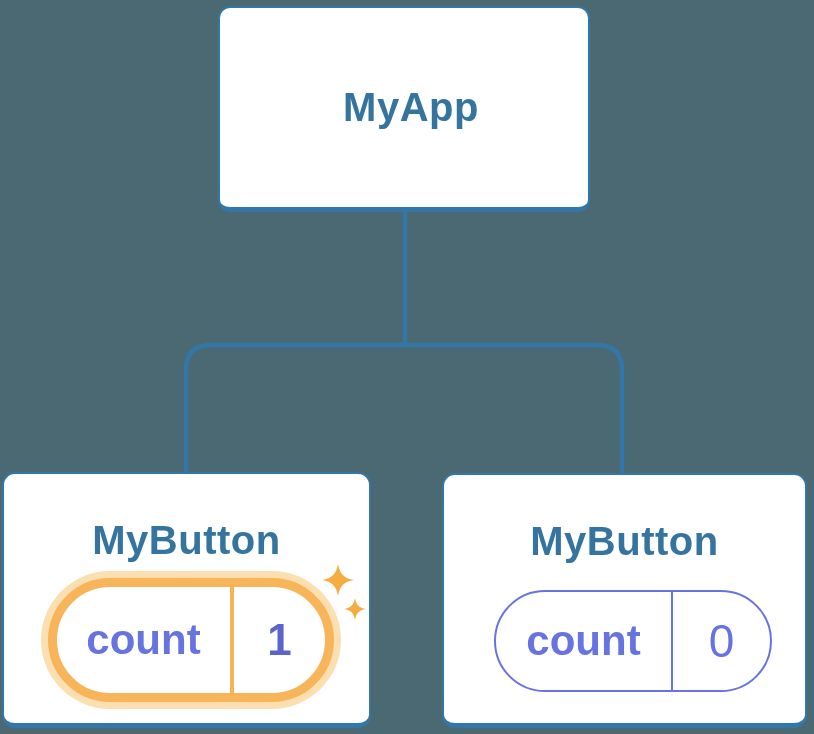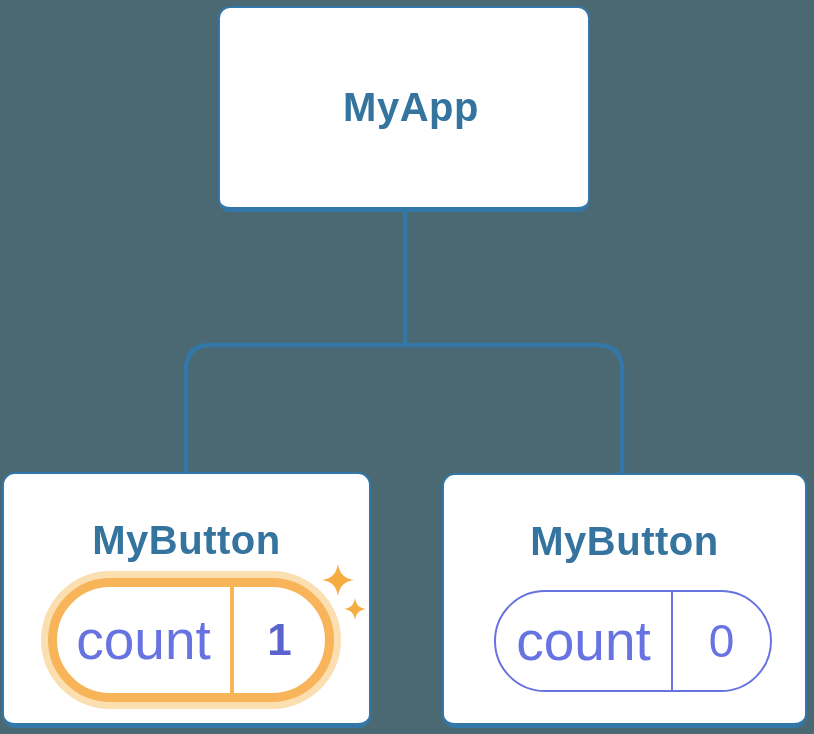--- a/index.html
+++ b/index.html
@@ -74,21 +74,21 @@
   .pill-plain .cell-key{
     width:175px;
     border-right:2px solid #6673E1;
     display:flex;align-items:center;justify-content:center;
   }
   .pill-plain .cell-val{
     flex:1;
     display:flex;align-items:center;justify-content:center;
   }
   .state-key{
-    font-size:55px;font-weight:400;color:#6673E1;
+    font-size:42px;font-weight:700;color:#6673E1;
   }
   .state-val-hl{
     font-size:44px;font-weight:700;color:#5A63CE;
   }
   .state-val{
     font-size:46px;font-weight:400;color:#6673E1;
   }
   .sparkle{position:absolute;}
   .sparkle-large{left:318px;top:90px;width:32px;height:32px;}
   .sparkle-small{left:340px;top:124px;width:22px;height:22px;}

